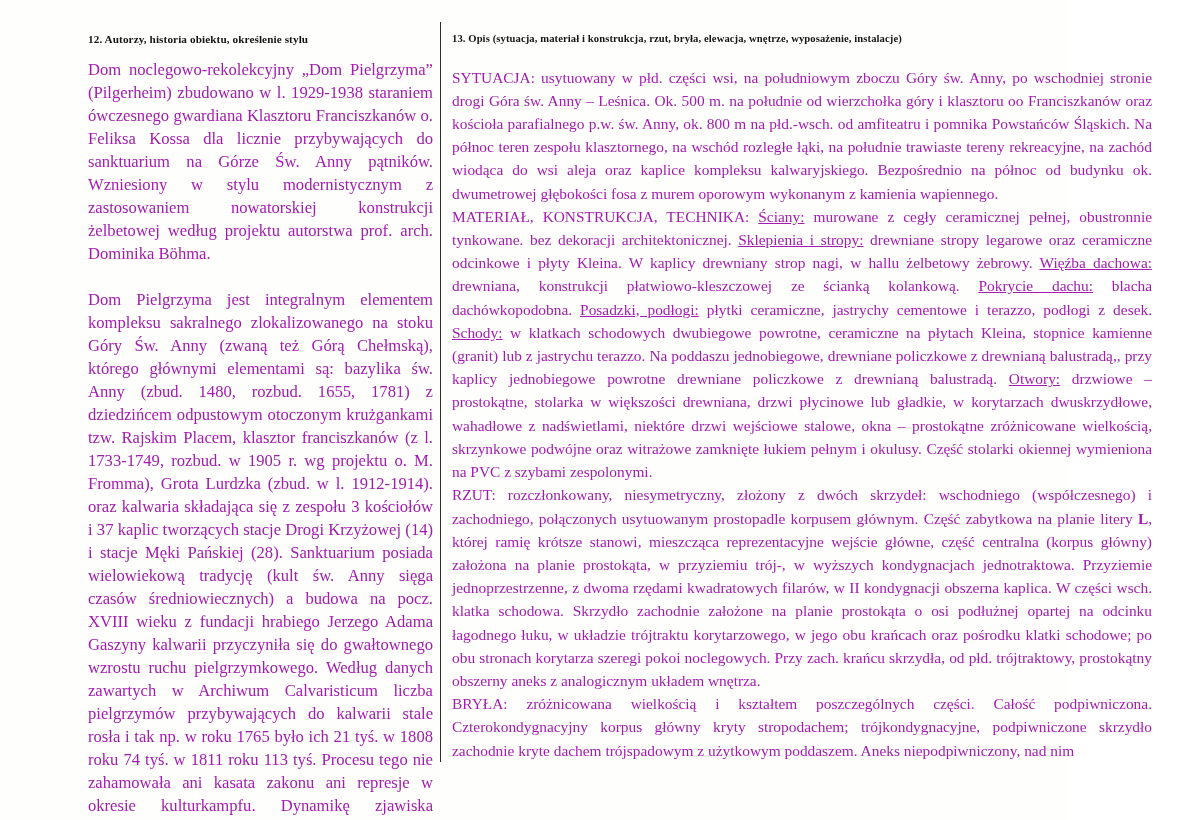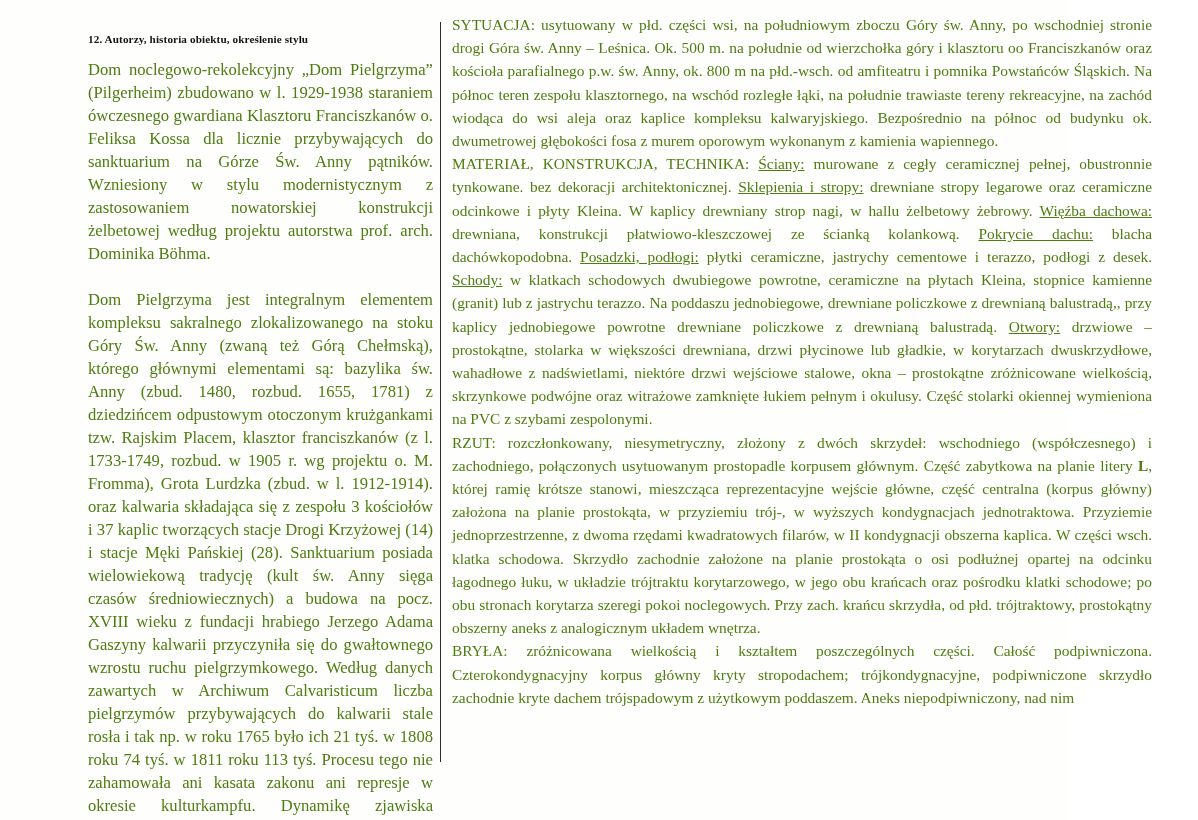--- a/index.html
+++ b/index.html
@@ -51,39 +51,39 @@
     line-height: 1.1;
     white-space: nowrap;
   }
   .col-right .col-head {
     font-size: 10.6px;
   }
   p.body-par {
     margin: 0;
     text-align: justify;
     text-justify: inter-word;
-    color: #4d7c0f;
+    color: #a21caf;
     hyphens: none;
   }
   .col-left p.body-par {
     font-size: 16.6px;
     line-height: 23.0px;
   }
   .col-left .first-par {
     margin-top: 13px;
   }
   .col-left .gap-par {
     margin-top: 23px;
   }
   .col-right p.body-par {
     font-size: 15.4px;
     line-height: 23.2px;
   }
   .col-right .first-par {
-    margin-top: 13px;
+    margin-top: 21px;
   }
   .col-right .gap-par {
   }
   .u {
     text-decoration: underline;
     text-underline-offset: 1px;
   }
   b.bold-letter {
     font-weight: bold;
   }
@@ -102,19 +102,20 @@
 
   <div class="divider"></div>
 
   <div class="col col-left">
     <div class="col-head">12. Autorzy, historia obiektu, określenie stylu</div>
     <p class="body-par first-par nostretch"><span>Dom noclegowo-rekolekcyjny „Dom Pielgrzyma” (Pilgerheim) zbudowano w l. 1929-1938 staraniem ówczesnego gwardiana Klasztoru Franciszkanów o. Feliksa Kossa dla licznie przybywających do sanktuarium na Górze Św. Anny pątników. Wzniesiony w stylu modernistycznym z zastosowaniem nowatorskiej konstrukcji żelbetowej według projektu autorstwa prof. arch. Dominika Böhma.</span></p>
     <p class="body-par gap-par nostretch"><span>Dom Pielgrzyma jest integralnym elementem kompleksu sakralnego zlokalizowanego na stoku Góry Św. Anny (zwaną też Górą Chełmską), którego głównymi elementami są: bazylika św. Anny (zbud. 1480, rozbud. 1655, 1781) z dziedzińcem odpustowym otoczonym krużgankami tzw. Rajskim Placem, klasztor franciszkanów (z l. 1733-1749, rozbud. w 1905 r. wg projektu o. M. Fromma), Grota Lurdzka (zbud. w l. 1912-1914). oraz kalwaria składająca się z zespołu 3 kościołów i 37 kaplic tworzących stacje Drogi Krzyżowej (14) i stacje Męki Pańskiej (28). Sanktuarium posiada wielowiekową tradycję (kult św. Anny sięga czasów średniowiecznych) a budowa na pocz. XVIII wieku z fundacji hrabiego Jerzego Adama Gaszyny kalwarii przyczyniła się do gwałtownego wzrostu ruchu pielgrzymkowego. Według danych zawartych w Archiwum Calvaristicum liczba pielgrzymów przybywających do kalwarii stale rosła i tak np. w roku 1765 było ich 21 tyś. w 1808 roku 74 tyś. w 1811 roku 113 tyś. Procesu tego nie zahamowała ani kasata zakonu ani represje w okresie kulturkampfu. Dynamikę zjawiska podkreślają wybrane dane statystyczne:1871 rok - 300 tyś. pielgrzymów, 1881 rok - ok. 120 tyś., 1895 rok - ok. 100 tyś,</span></p>
   </div>
 
   <div class="col col-right">
+    <div class="col-head">13. Opis (sytuacja, materiał i konstrukcja, rzut, bryła, elewacja, wnętrze, wyposażenie, instalacje)</div>
     <p class="body-par first-par nostretch"><span>SYTUACJA: usytuowany w płd. części wsi, na południowym zboczu Góry św. Anny, po wschodniej stronie drogi Góra św. Anny – Leśnica. Ok. 500 m. na południe od wierzchołka góry i klasztoru oo Franciszkanów oraz kościoła parafialnego p.w. św. Anny, ok. 800 m na płd.-wsch. od amfiteatru i pomnika Powstańców Śląskich. Na północ teren zespołu klasztornego, na wschód rozległe łąki, na południe trawiaste tereny rekreacyjne, na zachód wiodąca do wsi aleja oraz kaplice kompleksu kalwaryjskiego. Bezpośrednio na północ od budynku ok. dwumetrowej głębokości fosa z murem oporowym wykonanym z kamienia wapiennego.</span></p>
     <p class="body-par gap-par nostretch"><span>MATERIAŁ, KONSTRUKCJA, TECHNIKA: </span><span class="u">Ściany:</span><span> murowane z cegły ceramicznej pełnej, obustronnie tynkowane. bez dekoracji architektonicznej. </span><span class="u">Sklepienia i stropy:</span><span> drewniane stropy legarowe oraz ceramiczne odcinkowe i płyty Kleina. W kaplicy drewniany strop nagi, w hallu żelbetowy żebrowy. </span><span class="u">Więźba dachowa:</span><span> drewniana, konstrukcji płatwiowo-kleszczowej ze ścianką kolankową. </span><span class="u">Pokrycie dachu:</span><span> blacha dachówkopodobna. </span><span class="u">Posadzki, podłogi:</span><span> płytki ceramiczne, jastrychy cementowe i terazzo, podłogi z desek. </span><span class="u">Schody:</span><span> w klatkach schodowych dwubiegowe powrotne, ceramiczne na płytach Kleina, stopnice kamienne (granit) lub z jastrychu terazzo. Na poddaszu jednobiegowe, drewniane policzkowe z drewnianą balustradą,, przy kaplicy jednobiegowe powrotne drewniane policzkowe z drewnianą balustradą. </span><span class="u">Otwory:</span><span> drzwiowe – prostokątne, stolarka w większości drewniana, drzwi płycinowe lub gładkie, w korytarzach dwuskrzydłowe, wahadłowe z nadświetlami, niektóre drzwi wejściowe stalowe, okna – prostokątne zróżnicowane wielkością, skrzynkowe podwójne oraz witrażowe zamknięte łukiem pełnym i okulusy. Część stolarki okiennej wymieniona na PVC z szybami zespolonymi.</span></p>
     <p class="body-par gap-par nostretch"><span>RZUT: rozczłonkowany, niesymetryczny, złożony z dwóch skrzydeł: wschodniego (współczesnego) i zachodniego, połączonych usytuowanym prostopadle korpusem głównym. Część zabytkowa na planie litery </span><b class="bold-letter">L</b><span>, której ramię krótsze stanowi, mieszcząca reprezentacyjne wejście główne, część centralna (korpus główny) założona na planie prostokąta, w przyziemiu trój-, w wyższych kondygnacjach jednotraktowa. Przyziemie jednoprzestrzenne, z dwoma rzędami kwadratowych filarów, w II kondygnacji obszerna kaplica. W części wsch. klatka schodowa. Skrzydło zachodnie założone na planie prostokąta o osi podłużnej opartej na odcinku łagodnego łuku, w układzie trójtraktu korytarzowego, w jego obu krańcach oraz pośrodku klatki schodowe; po obu stronach korytarza szeregi pokoi noclegowych. Przy zach. krańcu skrzydła, od płd. trójtraktowy, prostokątny obszerny aneks z analogicznym układem wnętrza.</span></p>
     <p class="body-par gap-par nostretch"><span>BRYŁA: zróżnicowana wielkością i kształtem poszczególnych części. Całość podpiwniczona. Czterokondygnacyjny korpus główny kryty stropodachem; trójkondygnacyjne, podpiwniczone skrzydło zachodnie  kryte dachem trójspadowym z użytkowym poddaszem. Aneks niepodpiwniczony, nad nim</span></p>
   </div>
 
 </div>
 
 </body></html>

